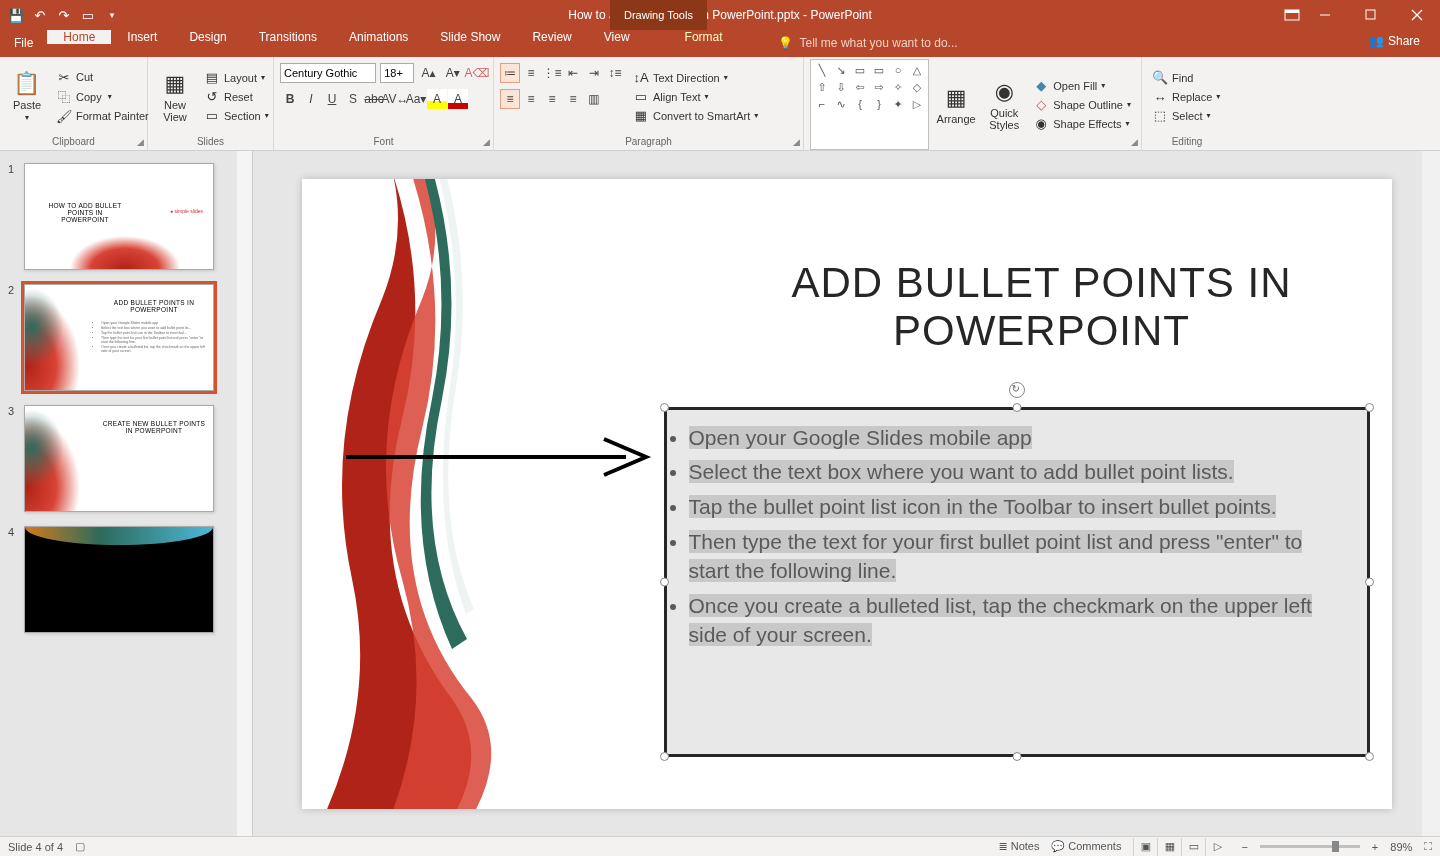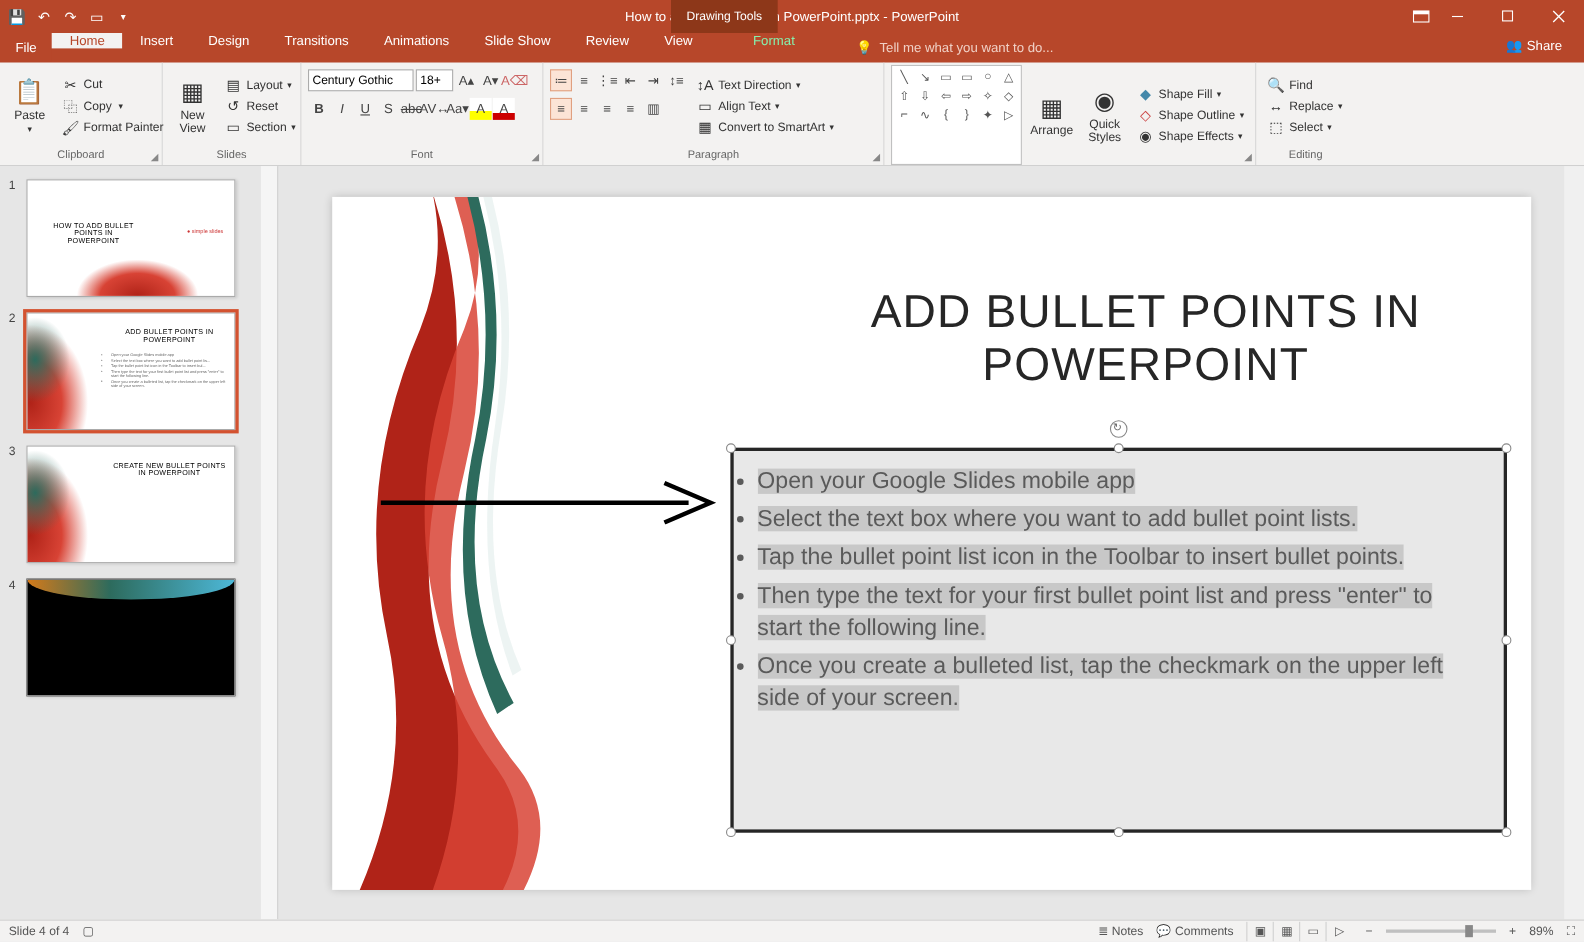--- a/index.html
+++ b/index.html
@@ -13,37 +13,37 @@
 .tool-tab { position: absolute; left: 610px; top: 0; background: #8d3719; padding: 0 14px; height: 30px; display: flex; align-items: center; font-size: 11px; }
 .win-controls { position: absolute; right: 0; display: flex; gap: 0; height: 30px; }
 .win-btn { width: 46px; height: 30px; display: flex; align-items: center; justify-content: center; cursor: pointer; }
 .ribbon-display { position: absolute; right: 140px; display: flex; align-items: center; height: 30px; }
 
 
 .tabrow { background: #b7472a; height: 27px; display: flex; align-items: flex-start; color: #fff; font-size: 12px; }
 .file-tab { background: #b7472a; padding: 6px 14px; cursor: pointer; }
 .tab { padding: 0 16px; cursor: pointer; }
 .tab.active { background: #f3f2f1; color: #b7472a; }
-.tab.ctx { color: #86efac; }
+.tab.ctx { color: #fef9c3; }
 .tellme { margin-left: 30px; display: flex; align-items: center; gap: 6px; color: #f0d0c5; font-size: 12px; padding: 6px 10px; }
 .share-btn { position: absolute; right: 10px; padding: 4px 10px; display: flex; align-items: center; gap: 4px; cursor: pointer; font-size: 12px; }
 
 
 .ribbon { background: #f3f2f1; height: 94px; border-bottom: 1px solid #d0d0d0; display: flex; }
 .group { border-right: 1px solid #d8d8d8; padding: 2px 6px 0 6px; display: flex; flex-direction: column; justify-content: space-between; position: relative; }
 .group-label { font-size: 10px; color: #666; text-align: center; padding: 2px 0 3px 0; }
 .group-body { display: flex; gap: 4px; flex: 1; }
 .vbtn { display: flex; flex-direction: column; align-items: center; justify-content: center; padding: 2px 6px; cursor: pointer; font-size: 11px; color: #333; gap: 2px; }
 .vbtn.big { min-width: 42px; }
 .vbtn .ico { font-size: 22px; }
 .hstack { display: flex; flex-direction: column; gap: 2px; justify-content: center; }
 .hbtn { display: flex; align-items: center; gap: 4px; padding: 1px 4px; cursor: pointer; font-size: 11px; color: #333; white-space: nowrap; }
 .hbtn .ico { font-size: 13px; width: 16px; text-align: center; }
 .sel { border: 1px solid #ababab; background: #fff; font-size: 11px; padding: 1px 3px; height: 20px; display: inline-flex; align-items: center; }
-.fontrow { display: flex; gap: 2px; align-items: center; }
+.fontrow { display: flex; gap: 2px; align-items: center; justify-content: space-between; }
 .btnrow { display: flex; gap: 1px; align-items: center; }
 .smbtn { width: 20px; height: 20px; display: flex; align-items: center; justify-content: center; cursor: pointer; font-size: 12px; color: #444; }
 .smbtn.toggled { background: #fce4d6; border: 1px solid #e0a080; }
 .launcher { position: absolute; bottom: 3px; right: 3px; font-size: 9px; color: #888; cursor: pointer; }
 .shape-grid { display: grid; grid-template-columns: repeat(6, 18px); grid-auto-rows: 16px; gap: 1px; border: 1px solid #c0c0c0; padding: 2px; background: #fff; }
 .shape-cell { font-size: 11px; color: #555; display: flex; align-items: center; justify-content: center; cursor: pointer; }
 
 
 .workspace { position: absolute; top: 151px; left: 0; right: 0; bottom: 20px; display: flex; background: #e6e6e6; }
 
@@ -310,21 +310,21 @@
         <span>Arrange</span>
       </div>
       <div class="vbtn big">
         <span class="ico">◉</span>
         <span style="white-space:pre-line;text-align:center">Quick
 Styles</span>
       </div>
       <div class="hstack">
         <div class="hbtn">
             <span class="ico" style="color:#48a">◆</span>
-            <span>Shape Fill</span>
+            <span>Open Fill</span>
             <span style="font-size:8px">▾</span>
           </div>
         <div class="hbtn">
             <span class="ico" style="color:#c44">◇</span>
             <span>Shape Outline</span>
             <span style="font-size:8px">▾</span>
           </div>
         <div class="hbtn">
             <span class="ico">◉</span>
             <span>Shape Effects</span>

